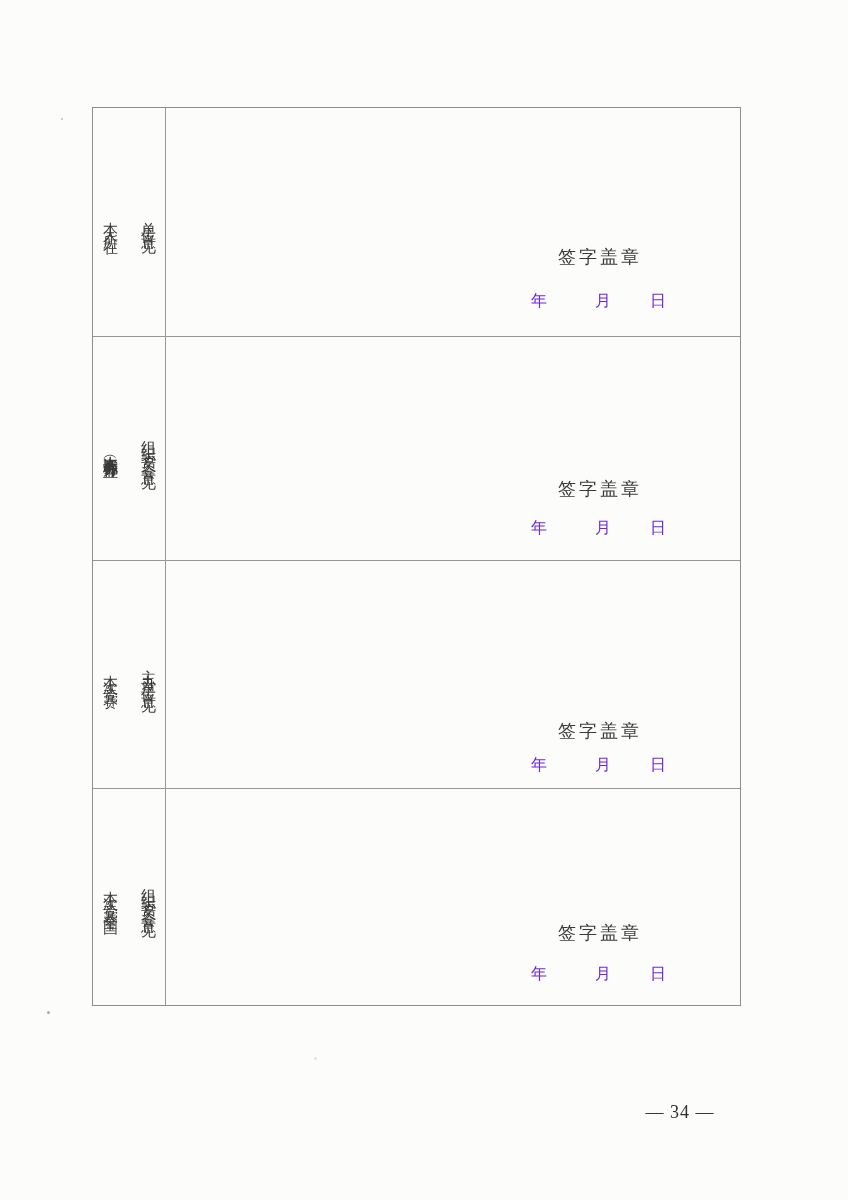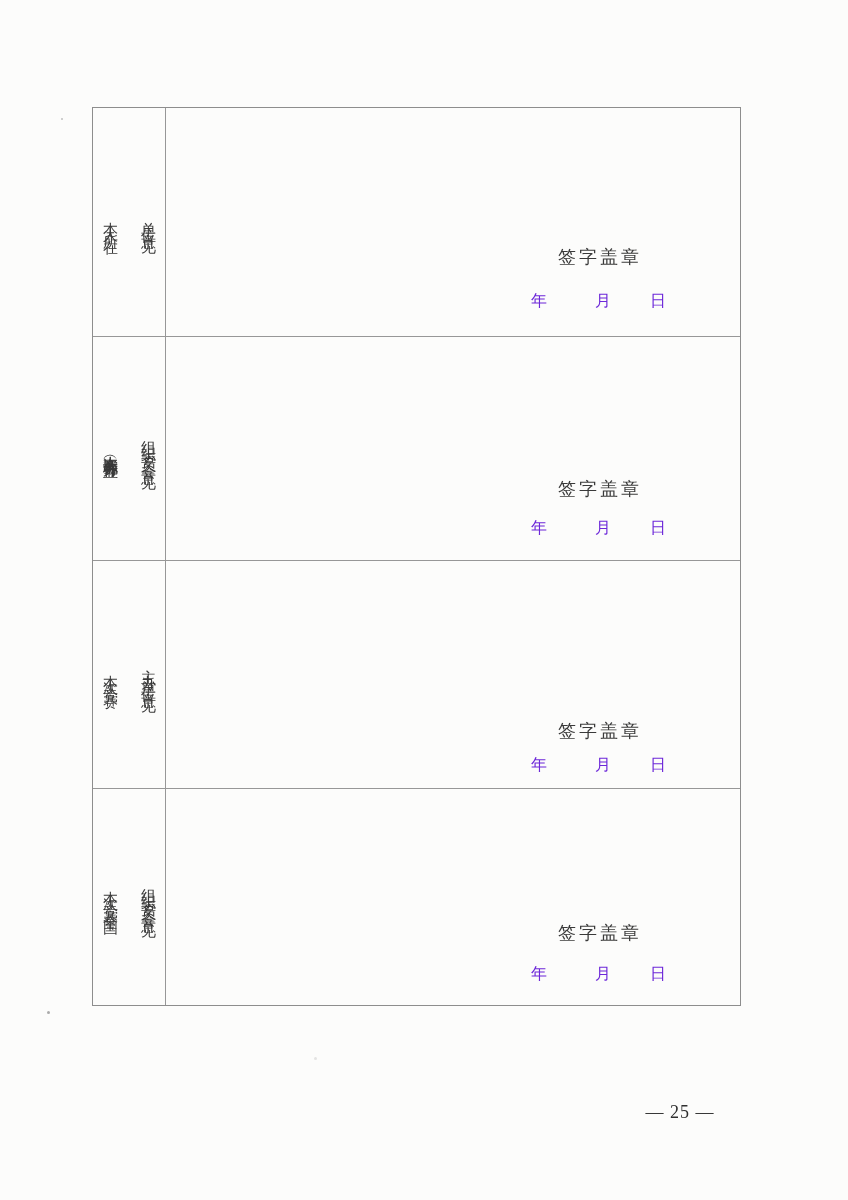--- a/index.html
+++ b/index.html
@@ -164,17 +164,17 @@
     <div class="content-cell">
       <div class="sign-label">签字盖章</div>
       <div class="date-line">
         <span class="y">年</span><span class="m">月</span><span class="d">日</span>
       </div>
     </div>
   </div>
 
 </div>
 
-<div class="page-number">— 25 —</div>
+<div class="page-number">— 34 —</div>
 
 <div class="speck speck-1"></div>
 <div class="speck speck-2"></div>
 <div class="speck speck-3"></div>
 
 </body></html>

